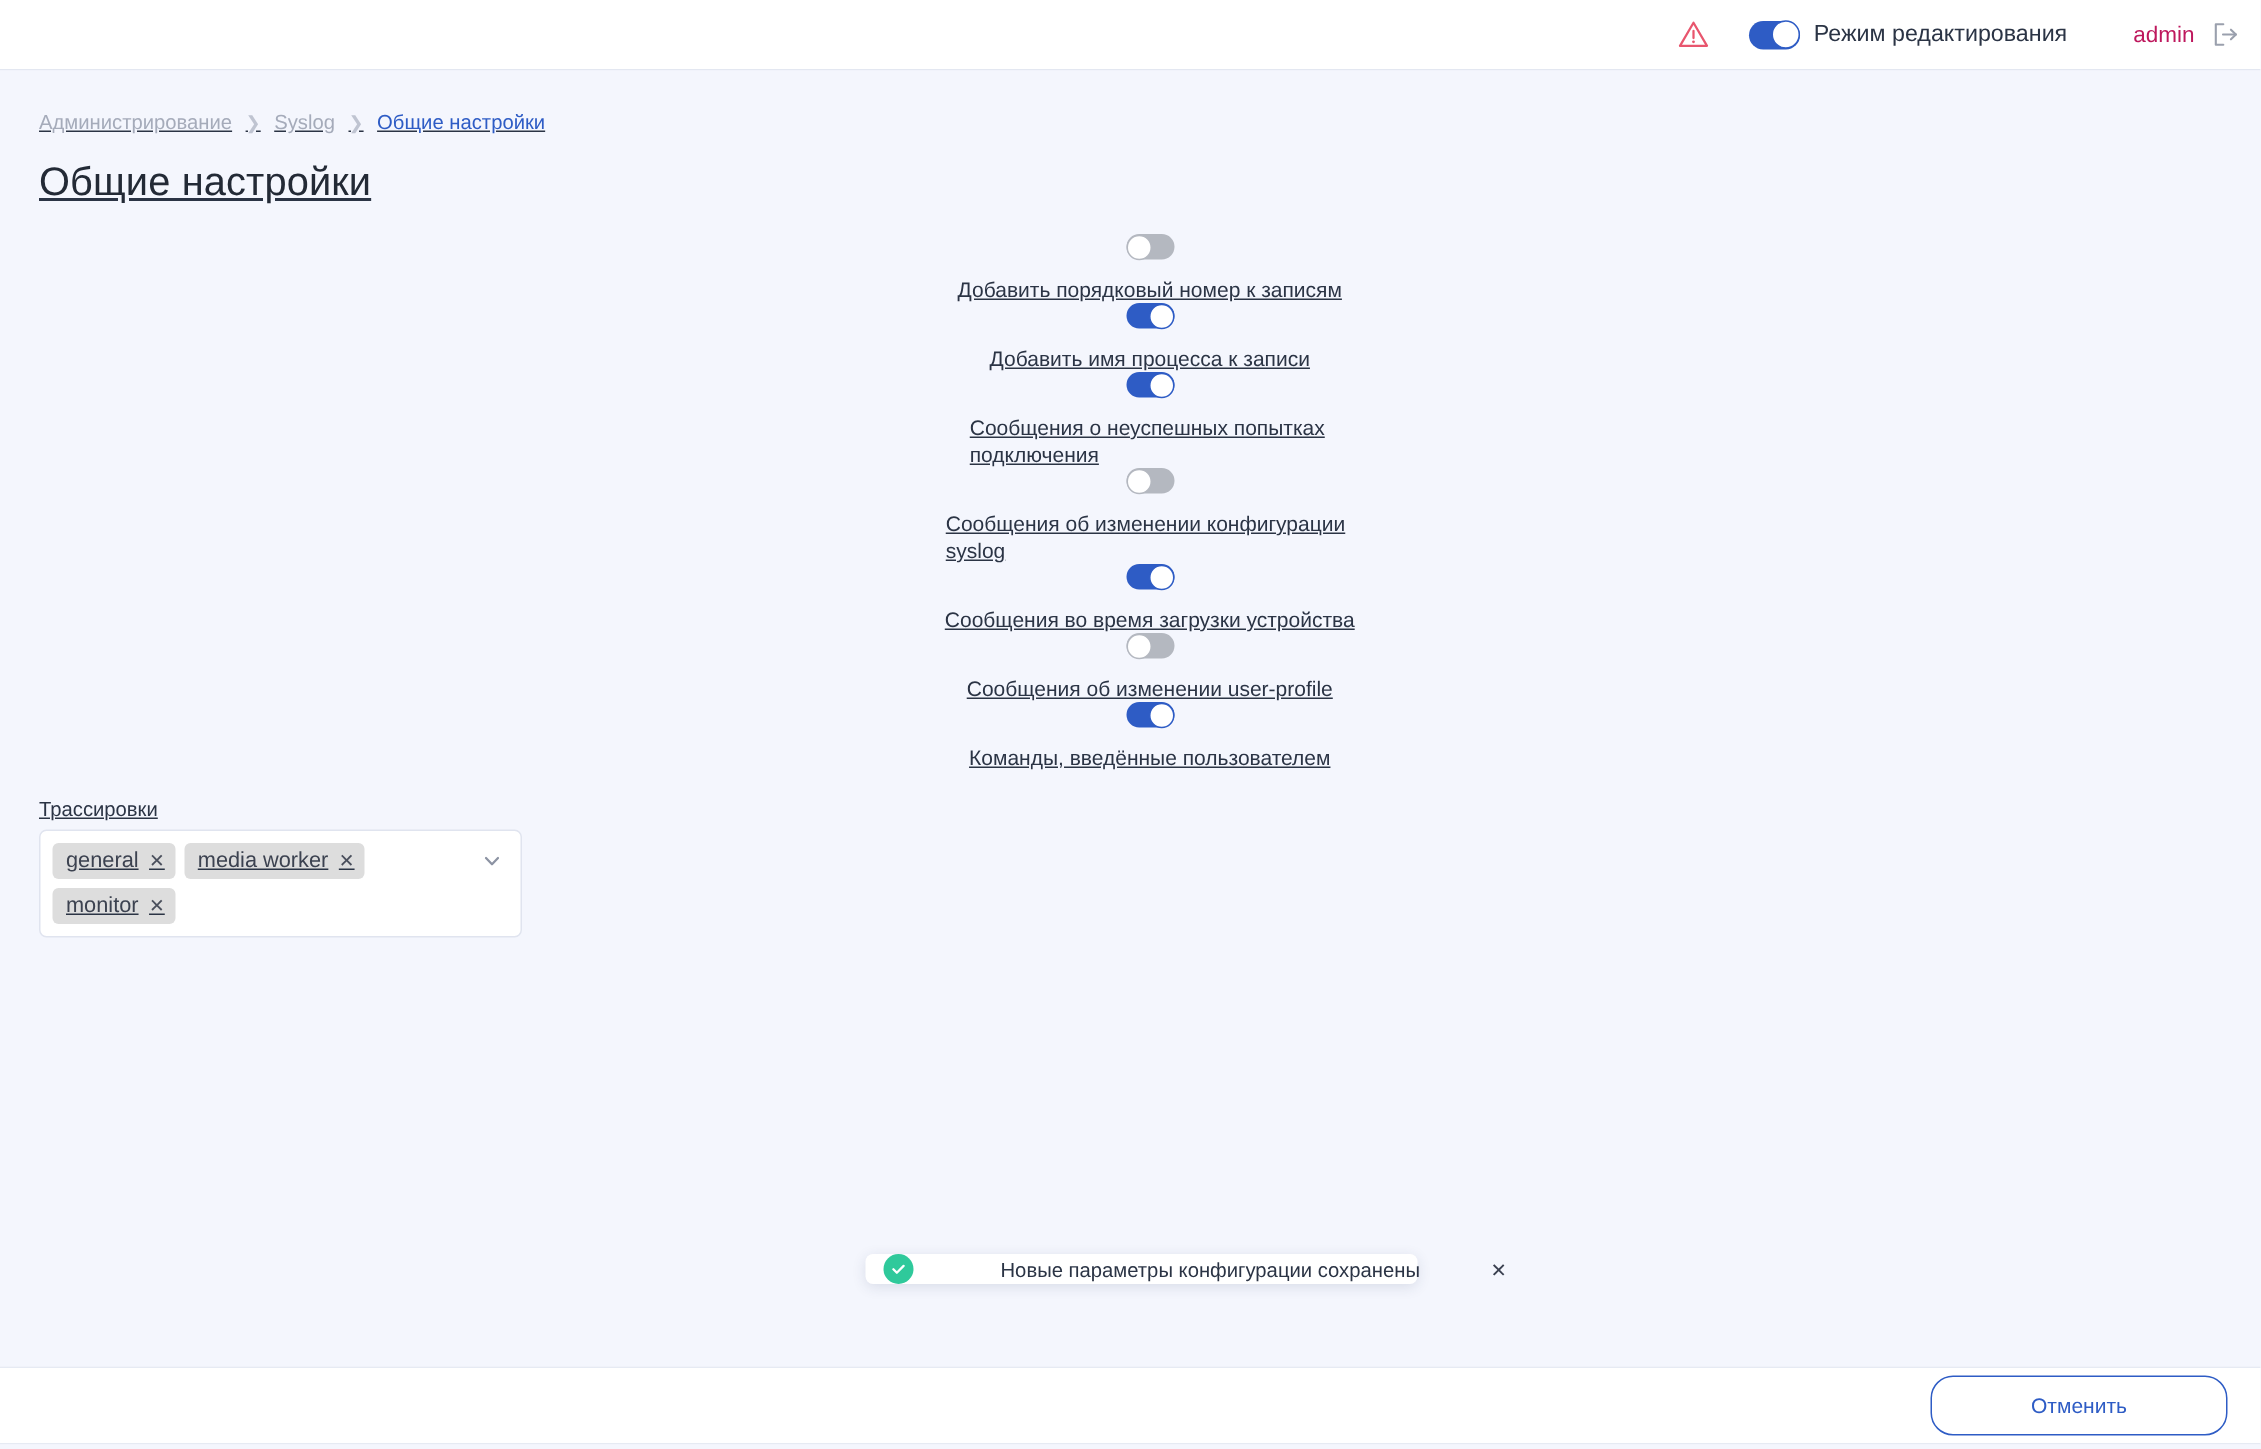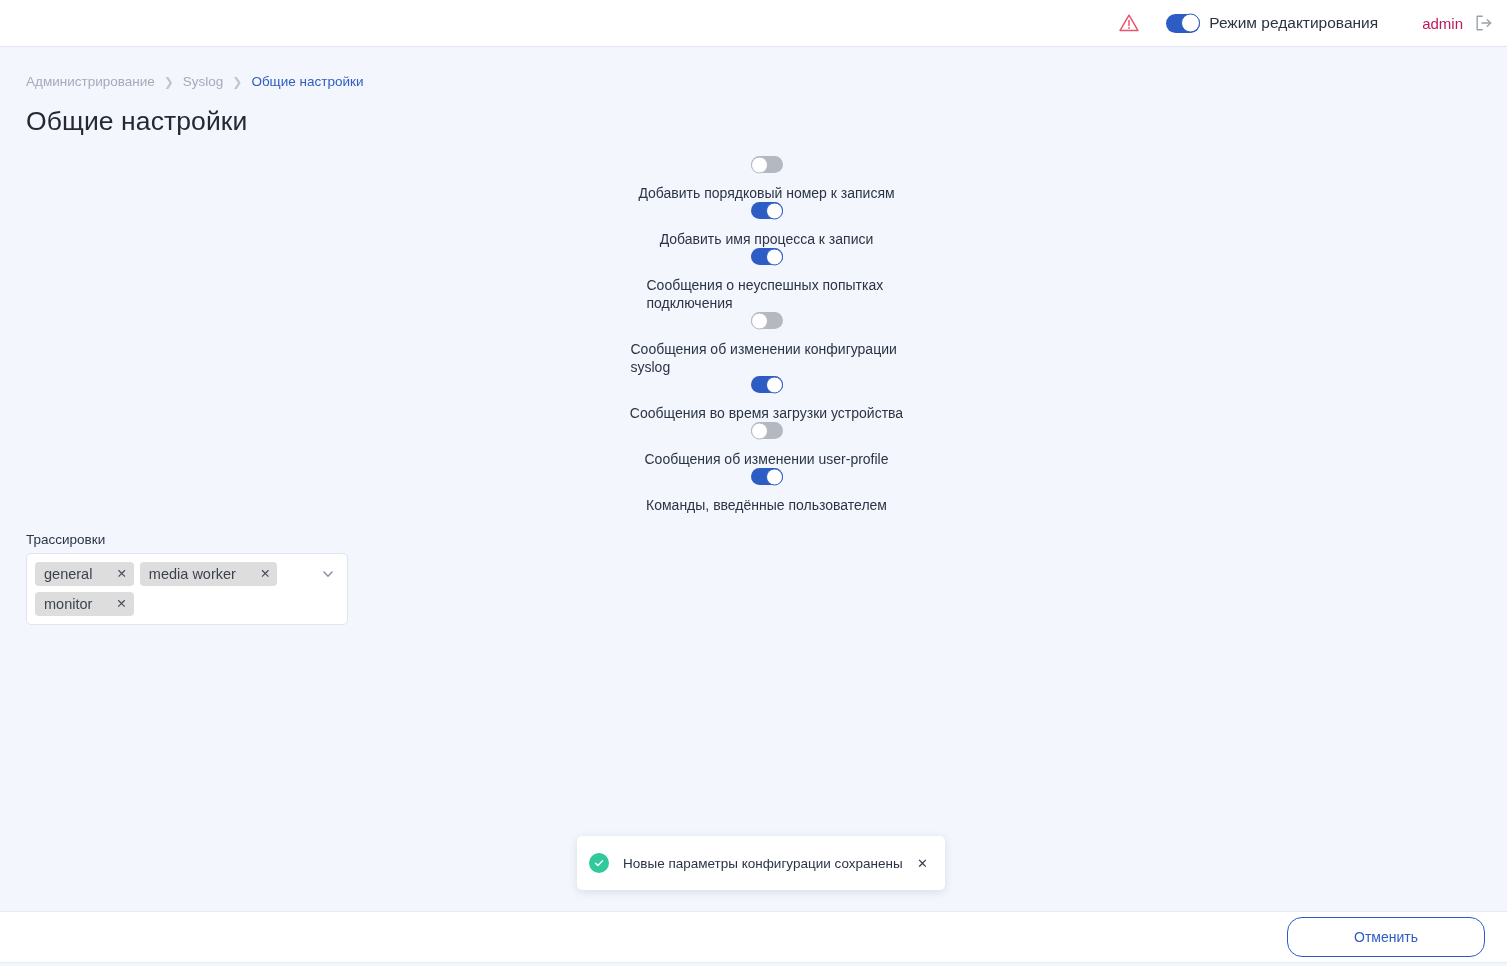--- a/index.html
+++ b/index.html
@@ -96,20 +96,21 @@
   .sw.off .thumb { left: 0; }
 
   
   .page {
     position: absolute;
     top: 47px; left: 0;
     width: 1507px;
     height: 864px;
     background: #f4f6fd;
     padding: 27px 0 0 26px;
+    text-decoration: underline;
   }
 
   .breadcrumb {
     display: flex;
     align-items: center;
     gap: 9px;
     font-size: 13.5px;
     margin-bottom: 17px;
   }
   .bc-item { color: #a5abba; cursor: pointer; }
@@ -165,21 +166,21 @@
     position: relative;
     display: flex;
     flex-wrap: wrap;
     align-content: flex-start;
     gap: 6px;
     cursor: text;
   }
   .tag {
     display: inline-flex;
     align-items: center;
-    gap: 24px;
+    gap: 7px;
     background: #dddddd;
     border-radius: 4px;
     padding: 3px 7px 3px 9px;
     font-family: "Liberation Sans", sans-serif;
     font-size: 14.5px;
     color: #3c4250;
     line-height: 17px;
     height: 24px;
   }
   .tag-x {
@@ -195,27 +196,28 @@
     width: 14px; height: 14px;
     cursor: pointer;
   }
 
   
   .toast {
     position: absolute;
     left: 577px;
     top: 836px;
     width: 368px;
-    height: 54px;
+    height: 20px;
     background: #ffffff;
     border-radius: 5px;
     box-shadow: 0 2px 9px rgba(40,55,95,.13);
     display: flex;
     align-items: center;
     padding: 0 14px 0 12px;
+    gap: 44px;
   }
   .toast-check {
     width: 20px; height: 20px;
     border-radius: 50%;
     background: #2fc99b;
     display: flex; align-items: center; justify-content: center;
     flex: 0 0 auto;
   }
   .toast-msg {
     flex: 1;

